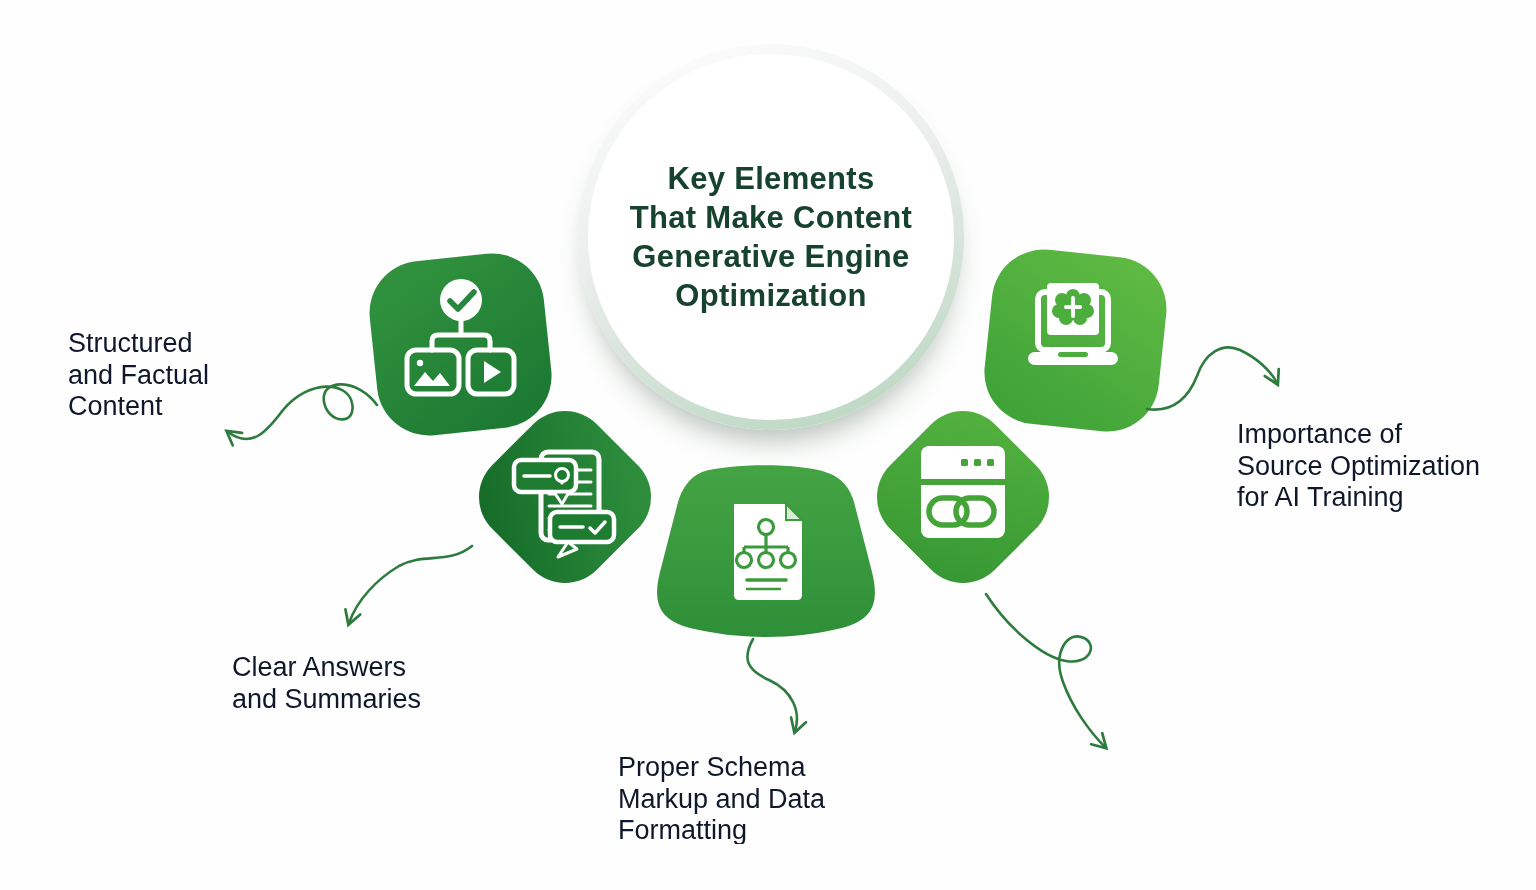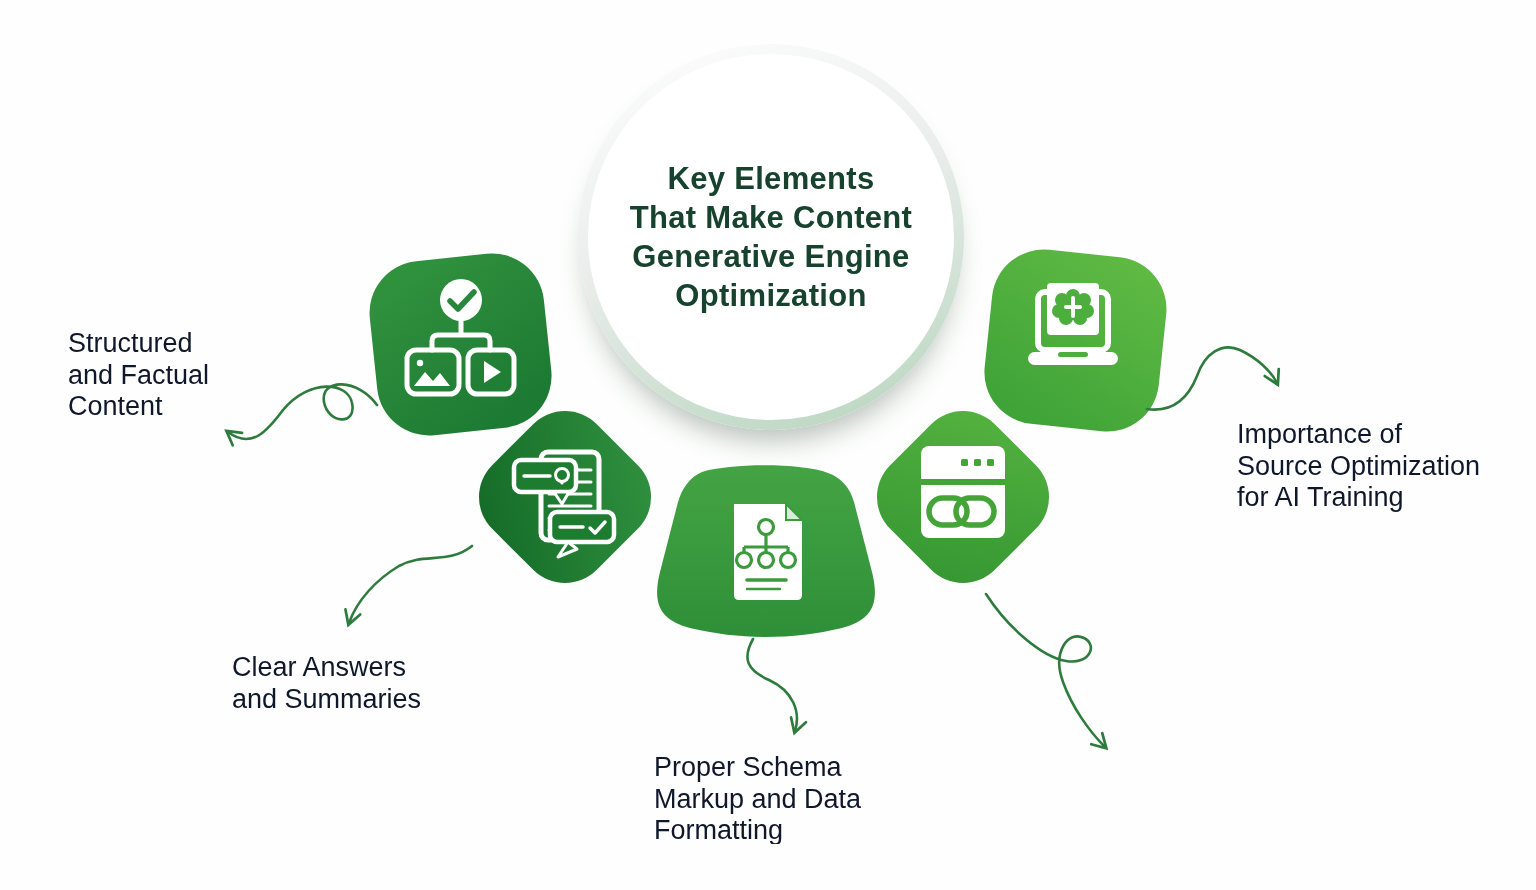--- a/index.html
+++ b/index.html
@@ -20,21 +20,21 @@
   .title{
     margin:0;width:350px;font-size:31px;line-height:39px;font-weight:700;
     letter-spacing:.3px;color:#17432e;text-align:center;white-space:pre-line;
   }
   .label{
     position:absolute;font-size:27px;line-height:31.5px;font-weight:400;
     color:#0f172a;white-space:pre-line;
   }
   #label-structured{left:68px;top:328px;}
   #label-clear{left:232px;top:652px;}
-  #label-schema{left:654px;top:752px;}
+  #label-schema{left:618px;top:752px;}
   #label-topical{left:1142px;top:720px;}
   #label-credibility{left:1237px;top:419px;}
 </style>
 </head>
 <body>
 
 <div class="stage">
 
   <svg class="layer" viewBox="0 0 1536 890">
     <defs>

